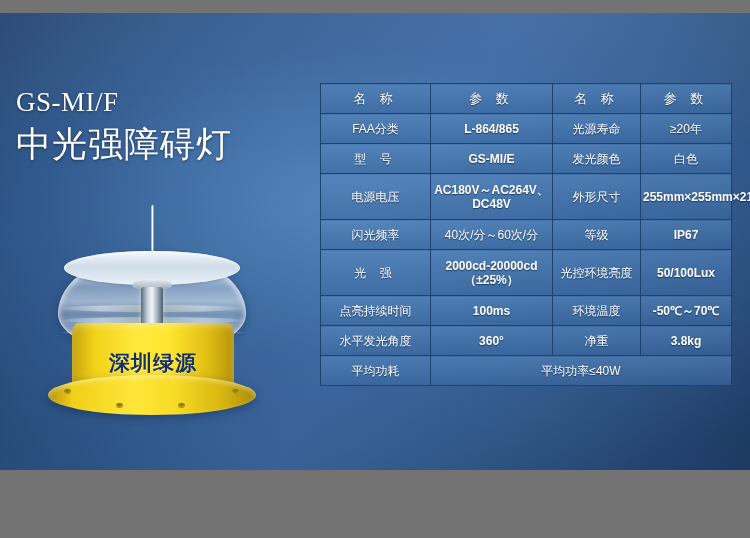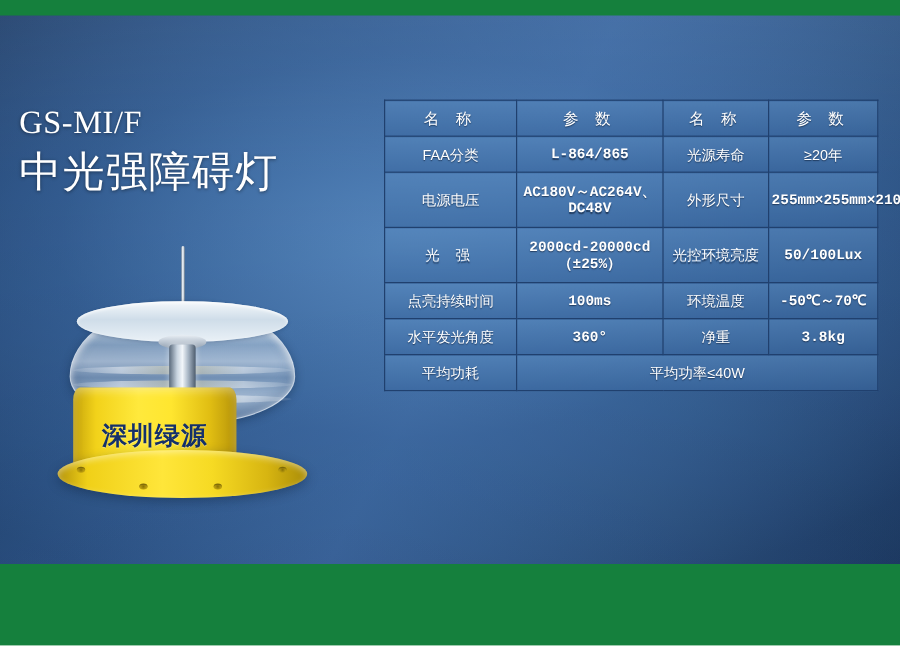--- a/index.html
+++ b/index.html
@@ -5,21 +5,21 @@
   * { box-sizing: border-box; margin: 0; padding: 0; }
   html, body {
     width: 750px; height: 538px;
     background: #ffffff;
     font-family: "Liberation Sans", sans-serif;
     overflow: hidden;
   }
   #stage {
     position: relative;
     width: 750px; height: 538px;
-    background: #15803d;
+    background: #737373;
   }
 
   
   #panel {
     position: absolute;
     left: 0; top: 13px;
     width: 750px; height: 457px;
     background:
       radial-gradient(ellipse 780px 420px at 46% 42%, rgba(86,135,189,0.95) 0%, rgba(62,108,165,0.55) 38%, rgba(38,72,122,0.12) 72%, rgba(30,58,100,0) 100%),
       linear-gradient(118deg, #1d3a63 0%, #2b5285 26%, #3e6aa4 52%, #2f5686 76%, #1e3c66 100%);
@@ -99,22 +99,22 @@
     box-shadow: 0 0 5px rgba(255,255,255,0.45);
   }
   #optic-cap {
     position: absolute; left: 50%; top: 74px;
     margin-left: -20px; width: 40px; height: 12px;
     border-radius: 50%;
     background: linear-gradient(180deg, #e9eff5 0%, #8e9dae 100%);
   }
   
   #body {
-    position: absolute; left: 17px; top: 118px;
-    width: 136px; height: 70px;
+    position: absolute; left: 28px; top: 118px;
+    width: 162px; height: 70px;
     background: linear-gradient(90deg, #c6a40b 0%, #f2d21a 14%, #ffe93c 40%, #ffe62f 60%, #e0bd12 84%, #b6940a 100%);
     border-radius: 6px 6px 4px 4px / 10px 10px 6px 6px;
     box-shadow: inset 0 3px 7px rgba(255,255,255,0.35), inset 0 -4px 8px rgba(110,85,0,0.25);
   }
   #body-text {
     position: absolute; left: 0; right: 0; top: 26px;
     text-align: center;
     font-size: 21px; letter-spacing: 1px;
     color: #14306a;
     font-weight: 700;
@@ -154,21 +154,21 @@
     line-height: 14px;
     text-shadow: 0 1px 1px rgba(12,28,52,0.65);
     white-space: normal;
   }
   #spec-table td.c1 { width: 110px; }
   #spec-table td.c2 { width: 122px; }
   #spec-table td.c3 { width: 88px; }
   #spec-table td.c4 { width: 91px; }
   .hdr { letter-spacing: 5px; font-size: 13px; }
   .lbl-sp { letter-spacing: 5px; }
-  .latin { font-family: Liberation Mono, monospace; font-weight: 700; font-size: 12px; }
+  .latin { font-family: Liberation Sans, sans-serif; font-weight: 700; font-size: 12px; }
   .row-h { height: 30px; }
   .row-tall { height: 46px; }
 </style>
 </head>
 <body>
 
 <div id="stage">
 
   <div id="panel"></div>
 
@@ -206,29 +206,41 @@
         <td class="c4 hdr">参 数</td>
       </tr>
 
       <tr class="row-h">
         <td class="c1">FAA分类</td>
         <td class="c2 latin">L-864/865</td>
         <td class="c3">光源寿命</td>
         <td class="c4">≥20年</td>
       </tr>
 
+      <tr class="row-h">
+        <td class="c1 lbl-sp">型 号</td>
+        <td class="c2 latin">GS-MI/E</td>
+        <td class="c3">发光颜色</td>
+        <td class="c4">白色</td>
+      </tr>
 
       <tr class="row-tall">
         <td class="c1">电源电压</td>
         <td class="c2 latin">AC180V～AC264V、DC48V</td>
         <td class="c3">外形尺寸</td>
         <td class="c4 latin">255mm×255mm×210mm</td>
       </tr>
 
 
+      <tr class="row-h">
+        <td class="c1">闪光频率</td>
+        <td class="c2">40次/分～60次/分</td>
+        <td class="c3">等级</td>
+        <td class="c4 latin">IP67</td>
+      </tr>
 
       <tr class="row-tall">
         <td class="c1 lbl-sp">光 强</td>
         <td class="c2 latin">2000cd-20000cd（±25%）</td>
         <td class="c3" style="width:70px">光控环境亮度</td>
         <td class="c4 latin">50/100Lux</td>
       </tr>
 
       <tr class="row-h">
         <td class="c1">点亮持续时间</td>

